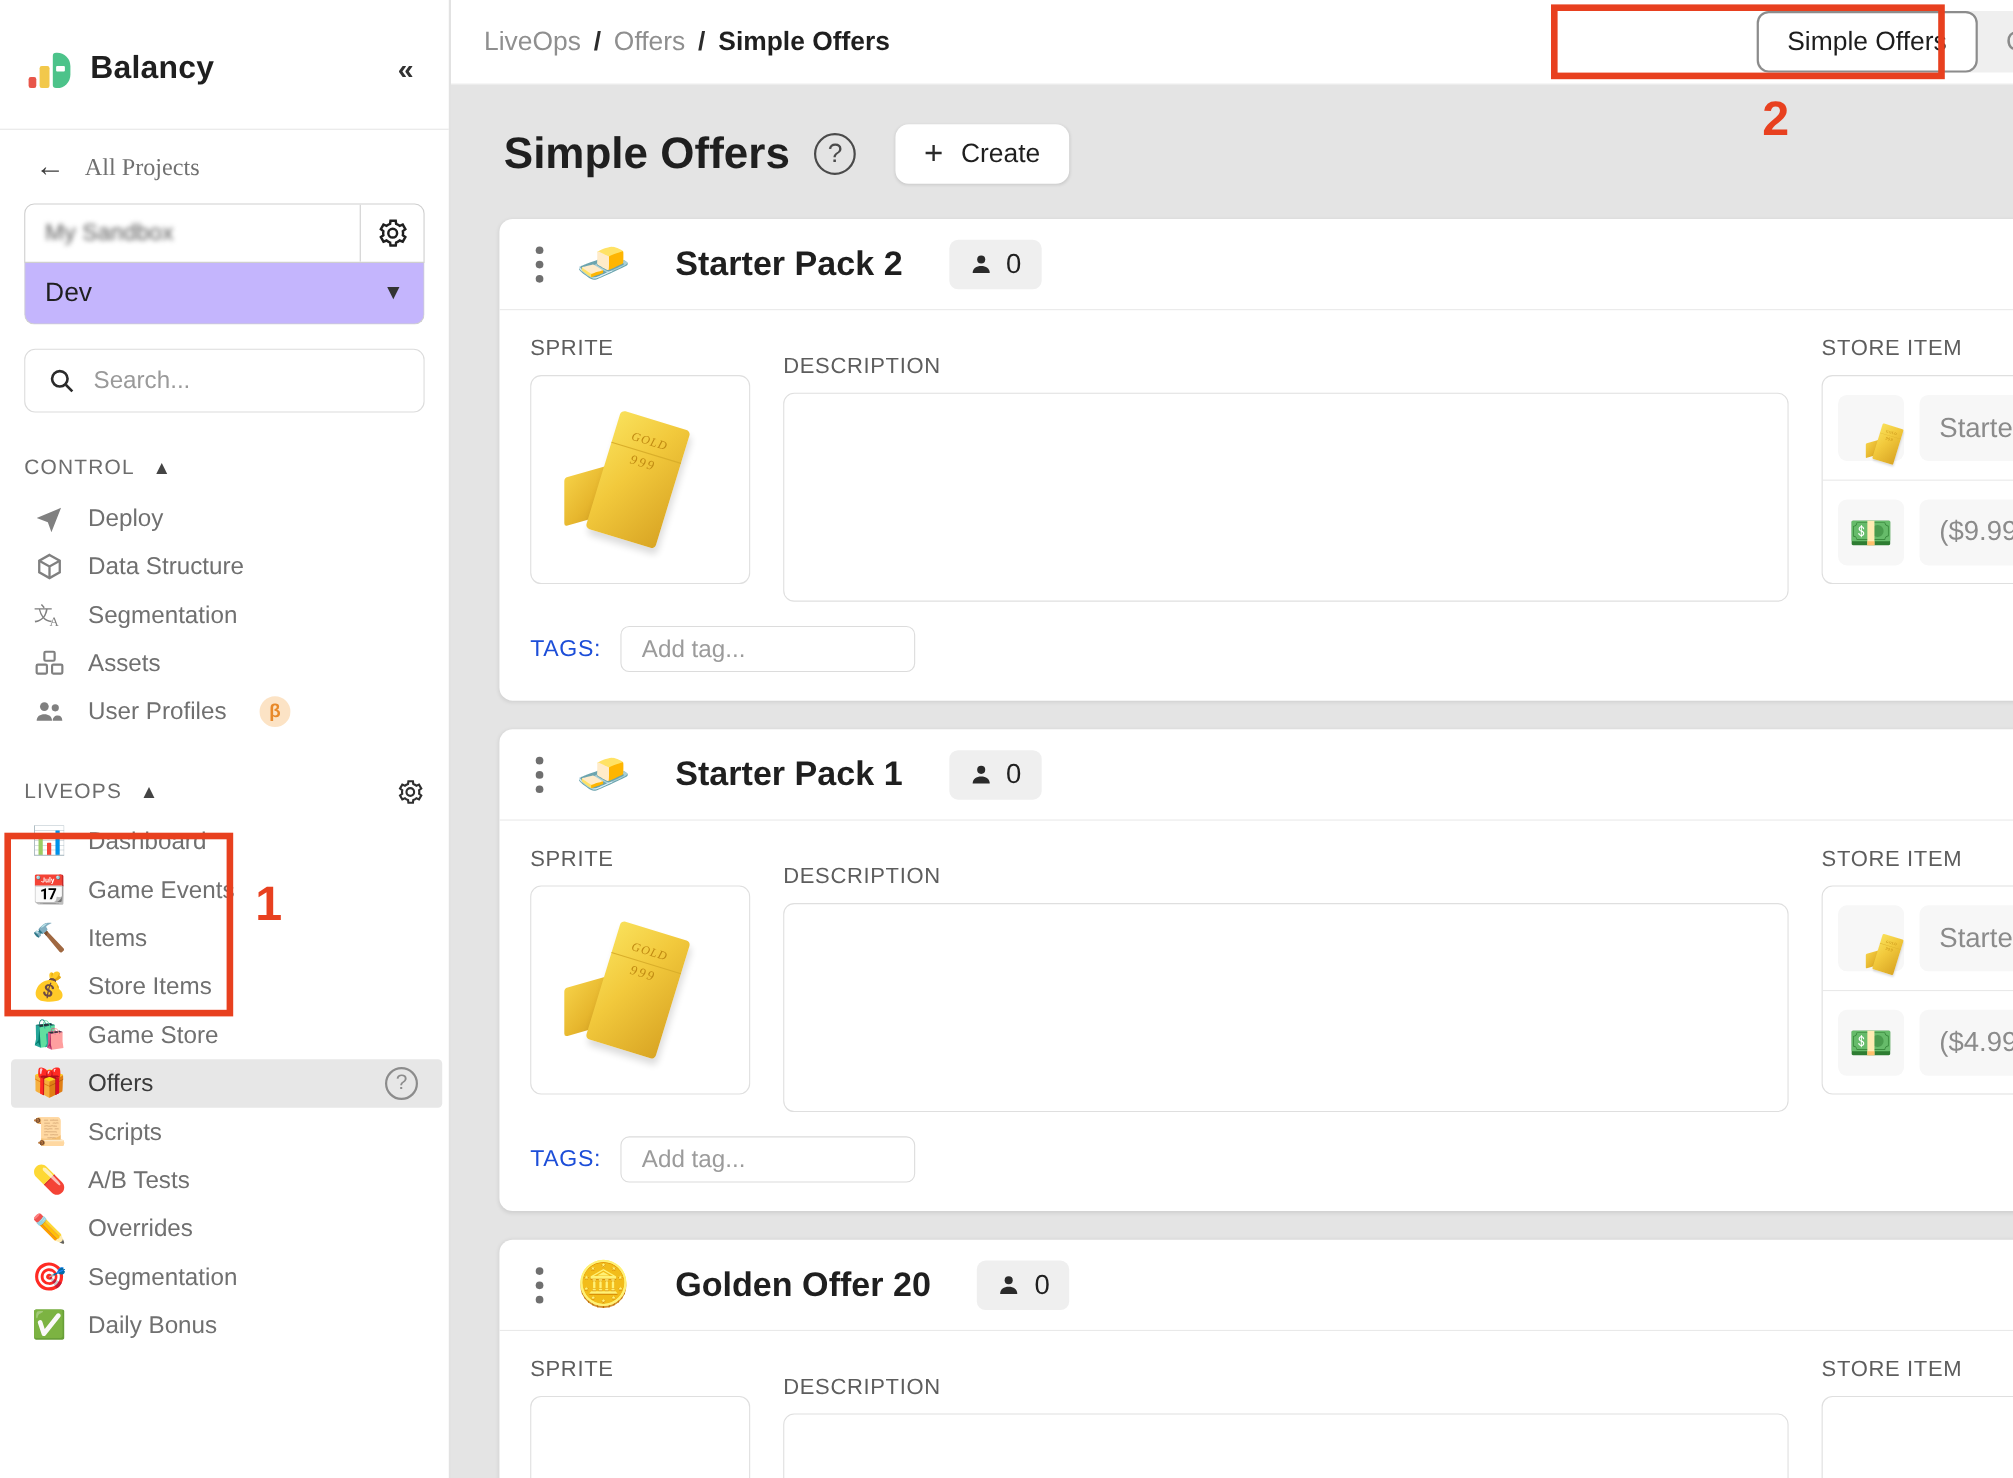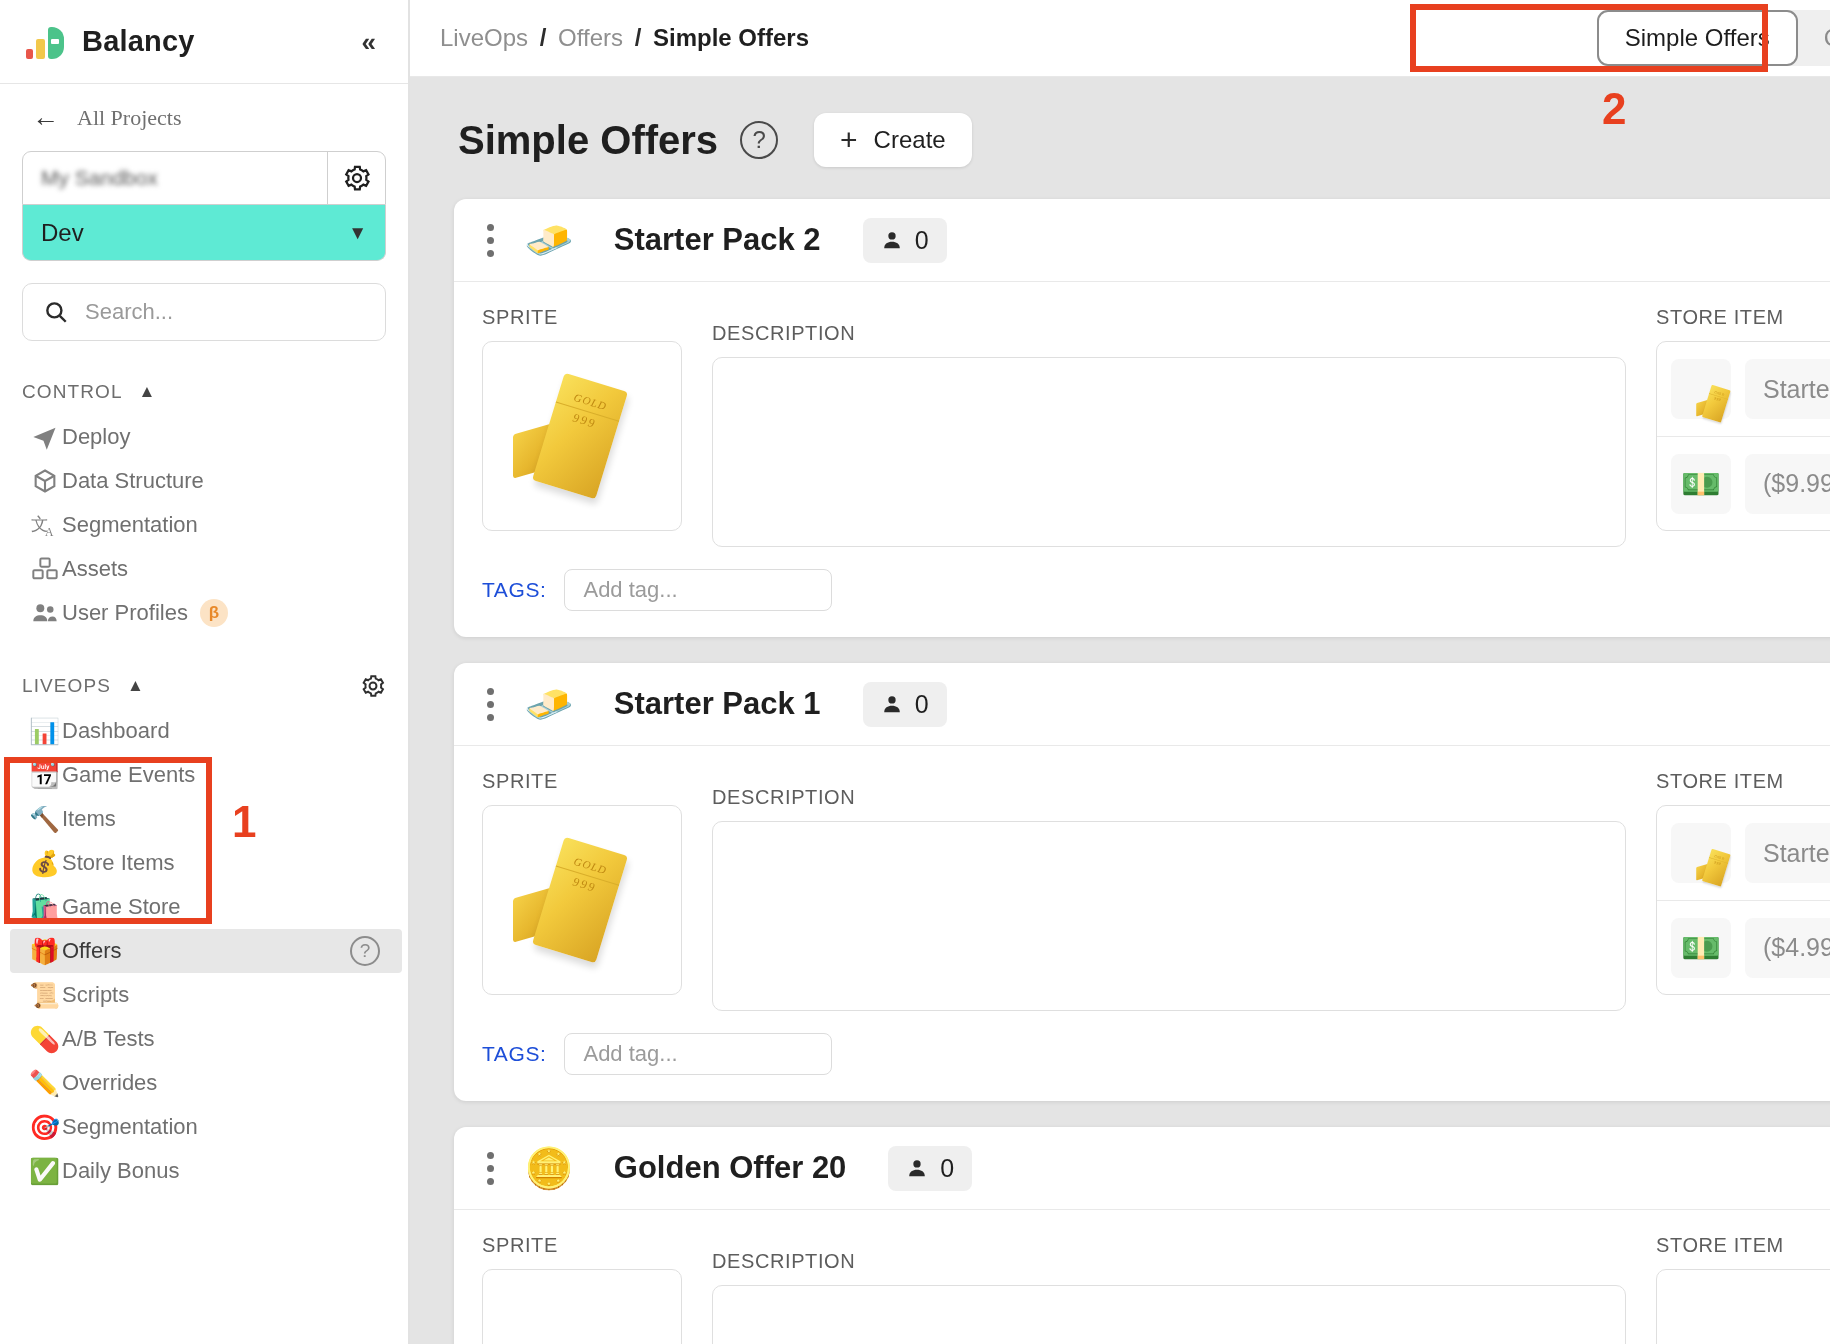--- a/index.html
+++ b/index.html
@@ -14,23 +14,24 @@
   
   .sidebar {
     width: 410px; height: 1344px;
     background: #ffffff;
     border-right: 2px solid #e2e2e2;
     display: flex; flex-direction: column;
     flex: 0 0 410px;
     position: relative;
   }
   .sb-header {
-    height: 84px; display: flex; align-items: center;
+    height: 72px; display: flex; 
     padding: 0 26px 0 26px;
     border-bottom: 1px solid #e6e6e6;
+    margin-top: 46px;
   }
   .logo-mark { width: 40px; height: 34px; position: relative; flex: 0 0 40px; }
   .logo-mark i { position: absolute; bottom: 0; display: block; border-radius: 2px; }
   .logo-mark .b1 { left: 0;  width: 7px;  height: 10px; background: #e8564a; }
   .logo-mark .b2 { left: 10px; width: 9px; height: 20px; background: #f2c84b; }
   .logo-mark .b3 { left: 22px; width: 16px; height: 32px; background: #4cc38a;
                    border-radius: 3px 12px 12px 3px; }
   .logo-mark .b3::after {
     content: ""; position: absolute; left: 3px; top: 12px;
     width: 8px; height: 5px; background: #ffffff; border-radius: 1px;
@@ -63,21 +64,21 @@
   }
   .proj-gear {
     width: 58px; border-left: 1px solid #cfcfcf;
     display: flex; align-items: center; justify-content: center;
     cursor: pointer;
   }
   .gear-svg { width: 30px; height: 30px; }
   .env-row {
     display: flex; align-items: center; height: 56px;
     border: 1px solid #cfcfcf; border-top: none; border-radius: 0 0 9px 9px;
-    padding: 0 18px; cursor: pointer; background: #5eead4;
+    padding: 0 18px; cursor: pointer; background: #c4b5fd;
   }
   .env-row .env-name { font-size: 24px; color: #1f1f1f; font-weight: 400; }
   .env-row .chev { margin-left: auto; font-size: 19px; color: #333; }
 
   .search-box {
     margin: 22px 22px 0 22px; height: 58px;
     border: 1px solid #dcdcdc; border-radius: 10px;
     display: flex; align-items: center; padding: 0 20px; gap: 16px;
     background: #fff;
   }
@@ -92,21 +93,21 @@
     display: flex; align-items: center; gap: 16px;
     padding: 0 22px; margin-top: 34px; height: 34px;
   }
   .sec-title .txt { font-size: 19px; color: #6d6d6d; letter-spacing: 1.1px; }
   .sec-title .caret { font-size: 17px; color: #444; cursor: pointer; }
   .sec-title .sec-gear { margin-left: auto; display: flex; align-items: center; cursor: pointer; }
   .sec-title .sec-gear svg { width: 26px; height: 26px; }
 
   .nav-list { margin-top: 6px; }
   .nav-item {
-    display: flex; align-items: center; 
+    display: flex; align-items: center; gap: 18px;
     height: 44px; padding: 0 22px 0 28px; cursor: pointer;
     position: relative;
   }
   .nav-item.active { background: #e7e7e7; border-radius: 4px; margin: 0 6px 0 10px; padding-left: 18px;}
   .nav-ico {
     width: 34px; flex: 0 0 34px; display: flex; align-items: center; justify-content: center;
     font-size: 25px; line-height: 1;
   }
   .nav-ico svg { width: 28px; height: 28px; }
   .nav-label { font-size: 22px; color: #707070; }

